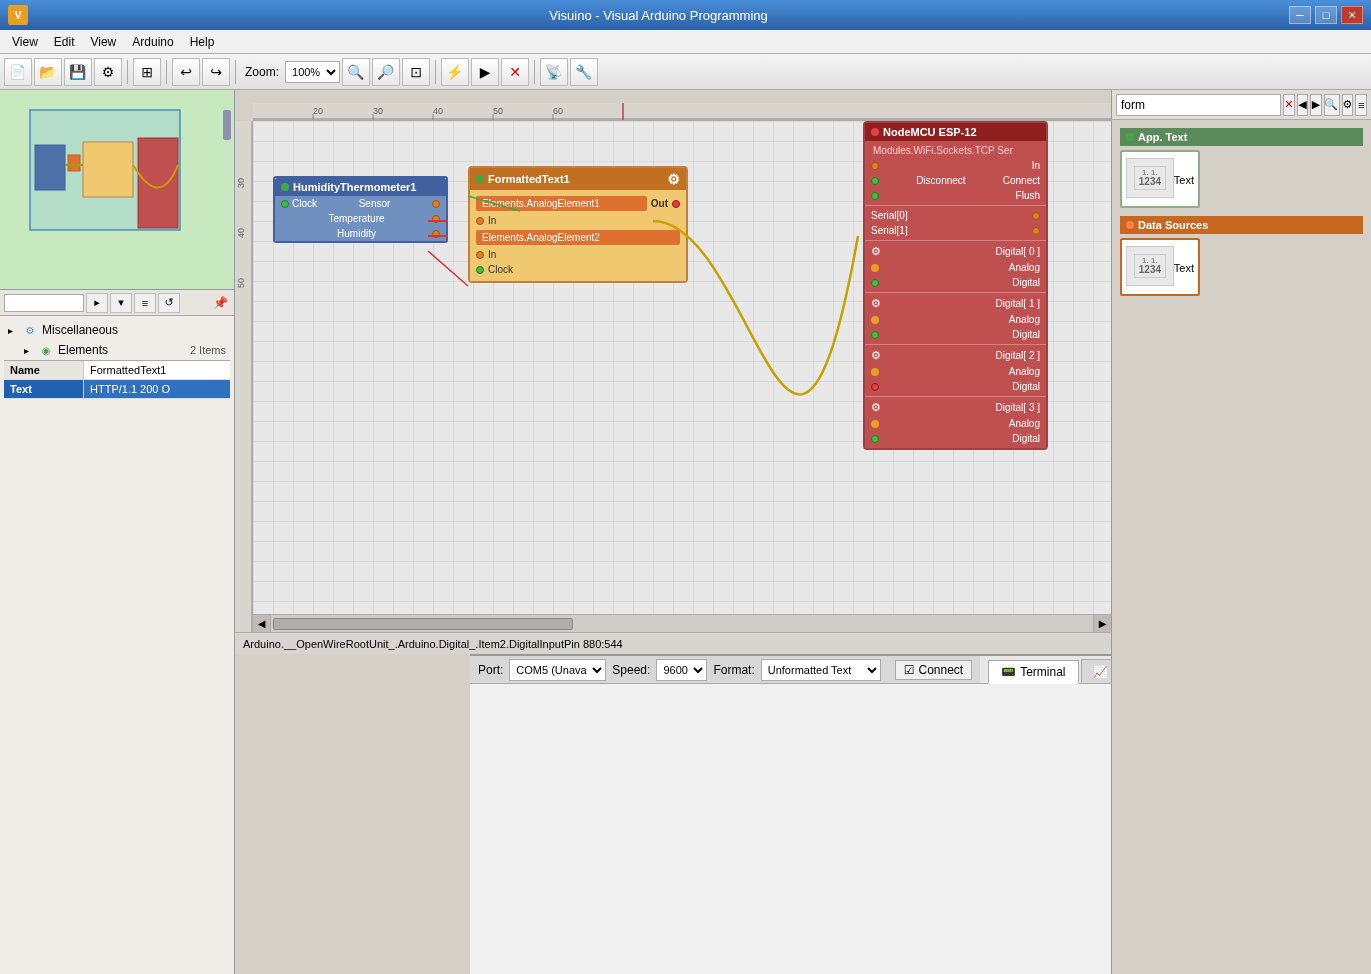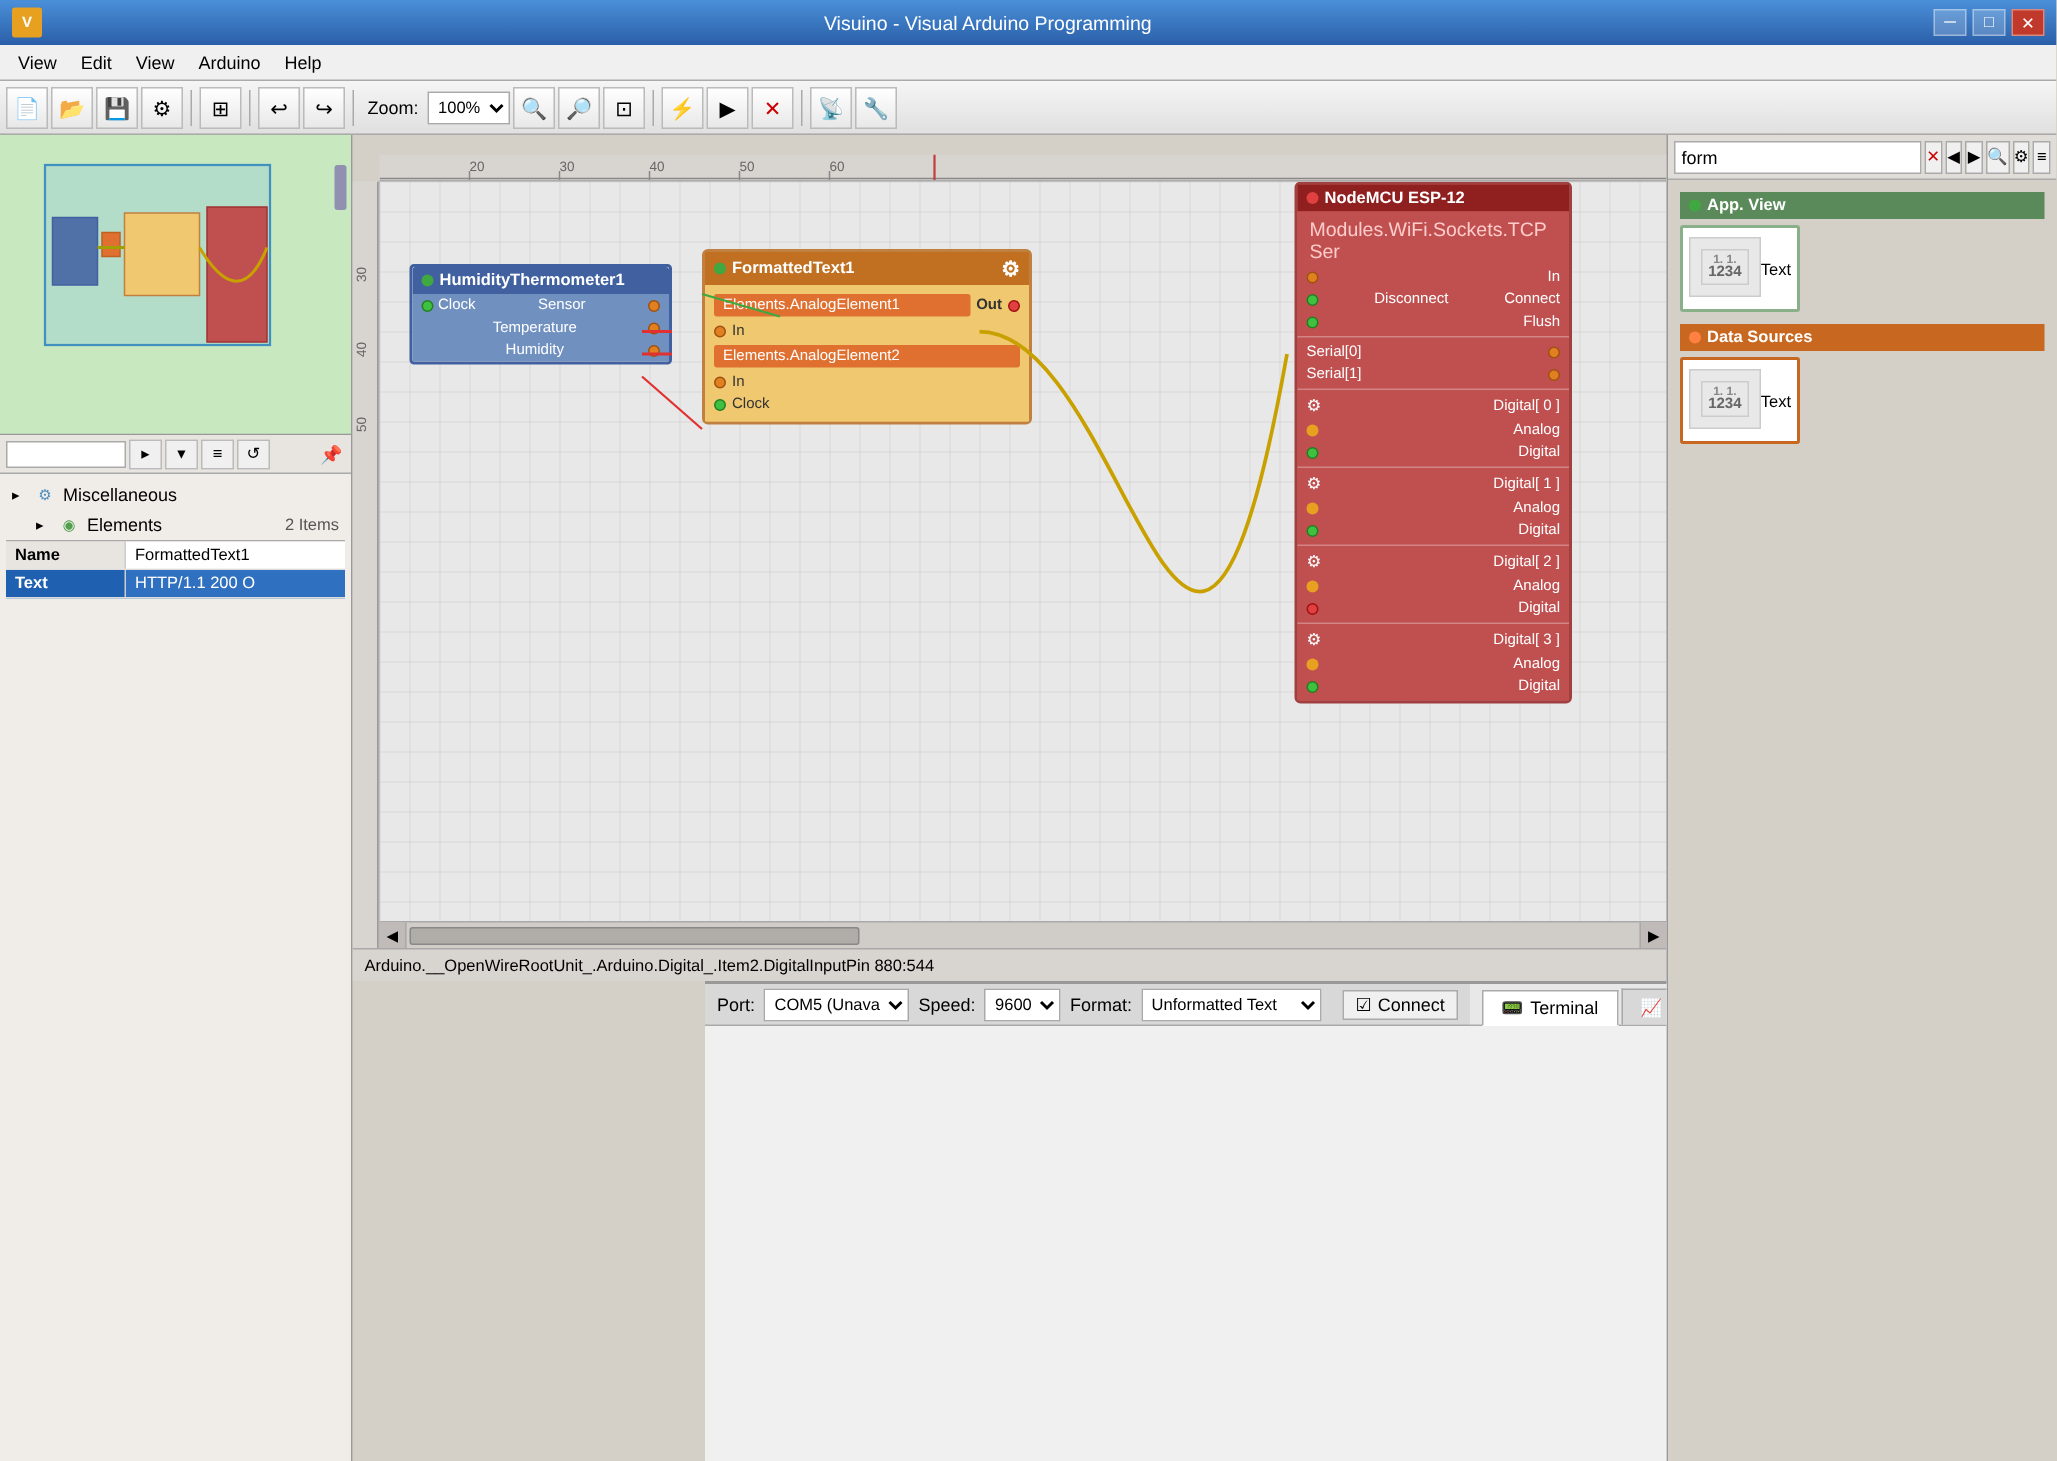--- a/index.html
+++ b/index.html
@@ -662,21 +662,21 @@
           </div>
         </div>
 
         <div class="nodemcu-node" style="position:absolute; left:610px; top:0px; width:185px;">
           <div class="nodemcu-header">
             <span style="background:#e04040; width:8px; height:8px; border-radius:50%; display:inline-block;"></span>
             <span>NodeMCU ESP-12</span>
           </div>
           <div style="background:#c05050; padding:2px 0; font-size:10px; color:white;">
 
-            <div style="padding:2px 8px; font-size:13px; color:#ffcccc;">Modules.WiFi.Sockets.TCP Ser</div>
+            <div style="padding:2px 8px; font-size:10px; color:#ffcccc;">Modules.WiFi.Sockets.TCP Ser</div>
 
             <div class="nodemcu-row">
               <span class="pin orange"></span>
               <span>In</span>
             </div>
 
             <div class="nodemcu-row">
               <span class="pin green"></span>
               <span>Disconnect</span>
               <span>Connect</span>
@@ -847,21 +847,21 @@
       <div class="search-btn">🔍</div>
       <div class="search-btn">⚙</div>
       <div class="search-btn">≡</div>
     </div>
 
     <div id="component-library">
 
       <div class="lib-section">
         <div class="lib-section-header">
           <span style="width:8px; height:8px; background:#40a840; border-radius:50%; display:inline-block;"></span>
-          <span>App. View</span>
+          <span>App. Text</span>
         </div>
         <div class="lib-section-2col">
           <div class="lib-card">
             <div class="lib-card-icon">
               <div class="icon-1334">
                 <div style="border:1px solid #ccc; padding:2px 4px; background:#e8e8e8;">
                   <div style="font-size:8px; color:#888;">1. 1.</div>
                   <div style="font-size:10px; font-weight:bold;">1234</div>
                 </div>
               </div>

